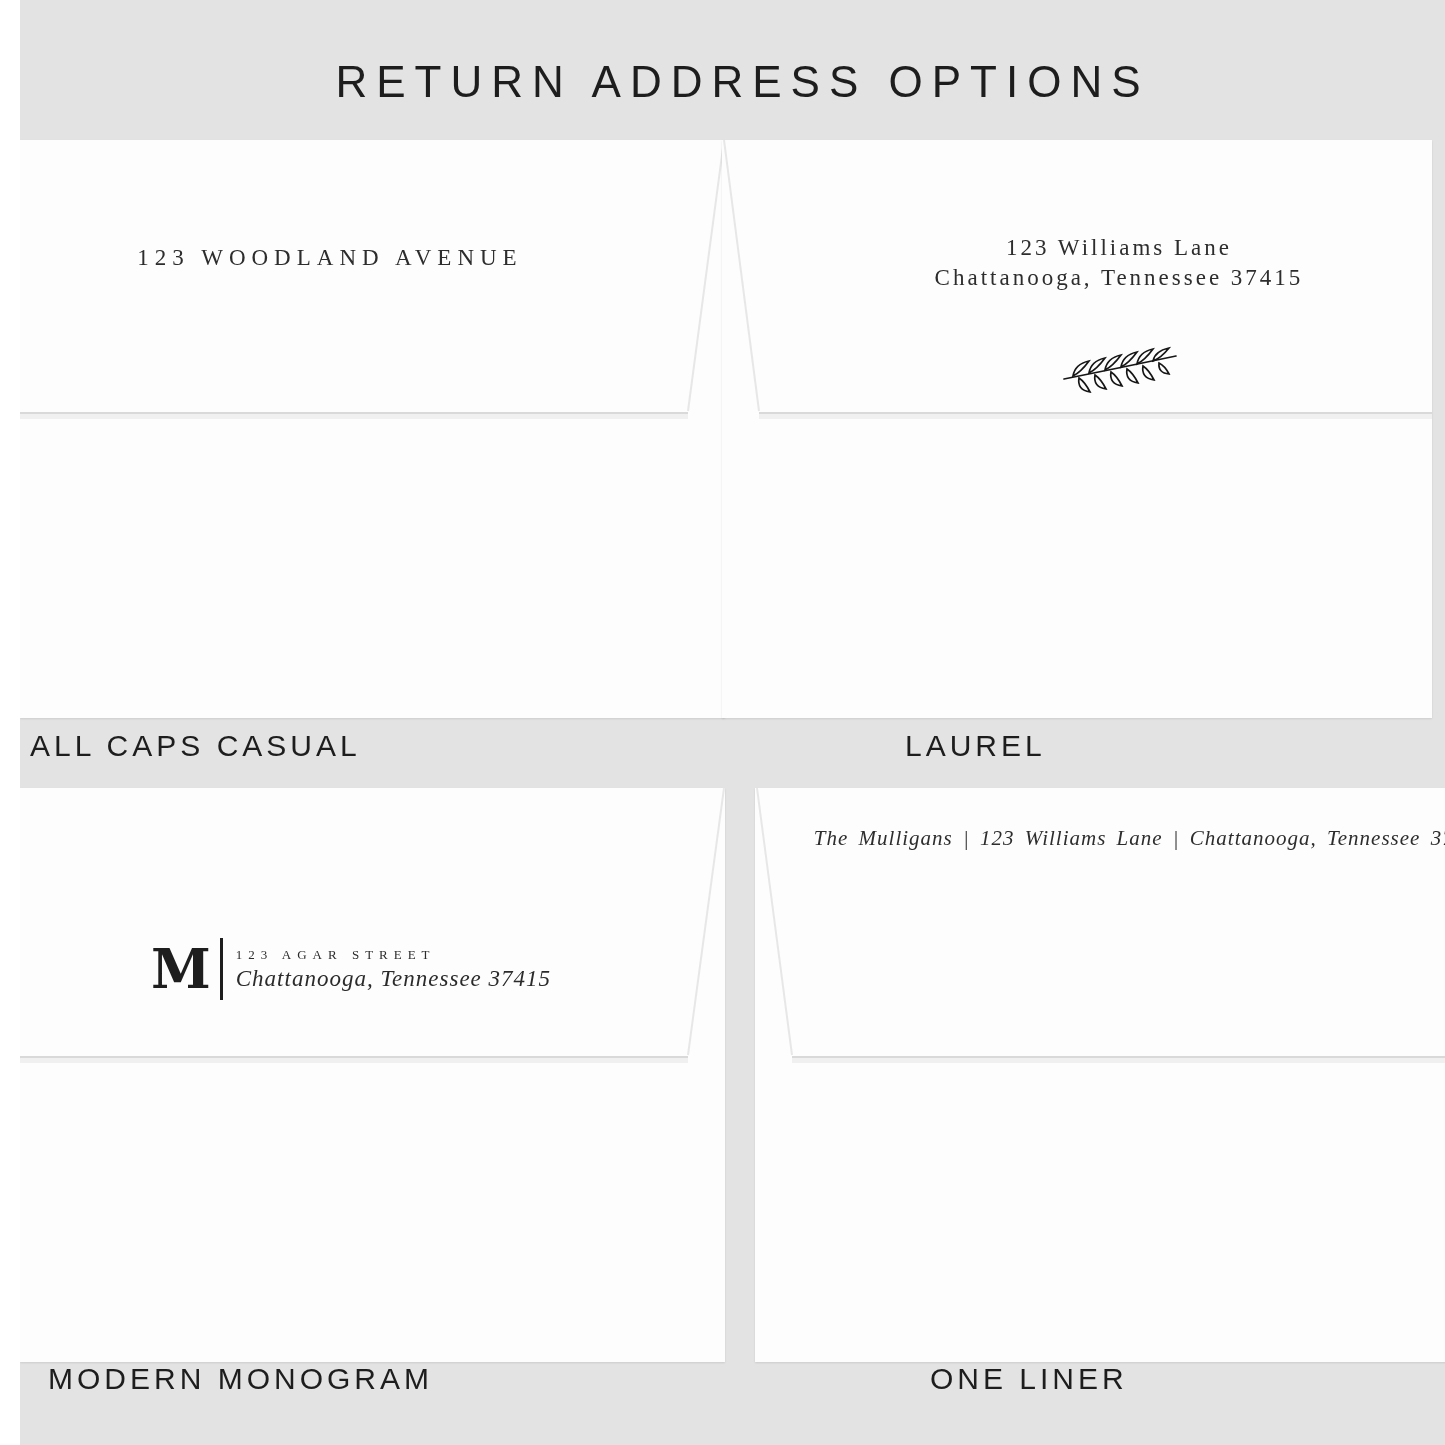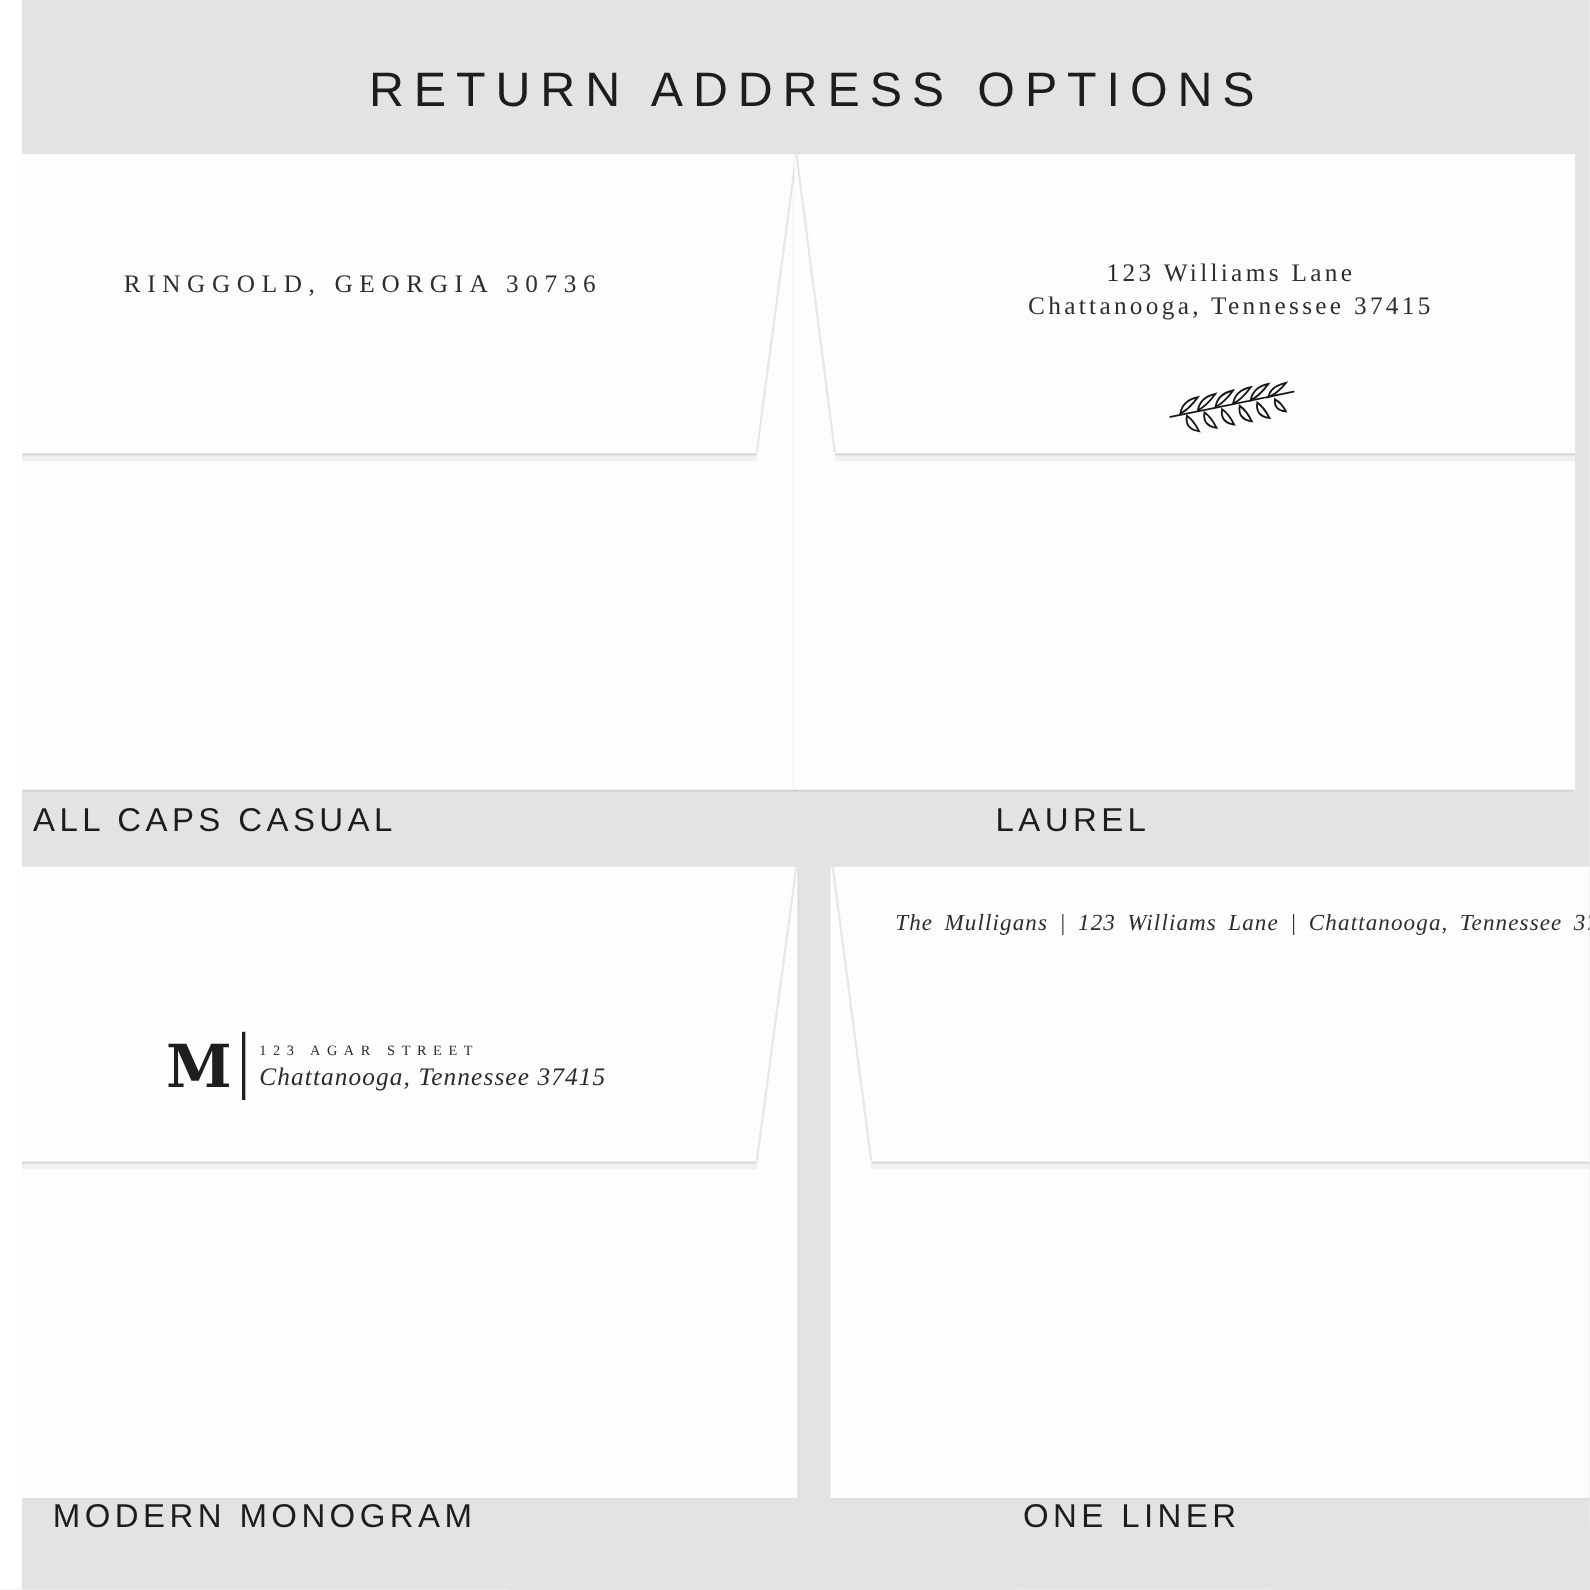--- a/index.html
+++ b/index.html
@@ -100,21 +100,21 @@
 
   <div class="page-title">RETURN ADDRESS OPTIONS</div>
 
   <div class="panel panel-tl">
     <svg class="fold-svg" width="705" height="578" viewBox="0 0 705 578">
       <line x1="0" y1="276" x2="668" y2="276" stroke="rgba(0,0,0,0.05)" stroke-width="6"></line>
       <line x1="0" y1="273" x2="668" y2="273" stroke="#d9d9d9" stroke-width="2"></line>
       <line x1="704" y1="0" x2="668" y2="271" stroke="#e7e7e7" stroke-width="2"></line>
     </svg>
     <div class="addr-allcaps">
-      <div>RINGGOLD, GEORGIA 30736</div>
+      <div>123 WOODLAND AVENUE</div>
     </div>
   </div>
 
   <div class="panel panel-tr">
     <svg class="fold-svg" width="710" height="578" viewBox="0 0 710 578">
       <line x1="37" y1="276" x2="710" y2="276" stroke="rgba(0,0,0,0.05)" stroke-width="6"></line>
       <line x1="37" y1="273" x2="710" y2="273" stroke="#d9d9d9" stroke-width="2"></line>
       <line x1="2" y1="0" x2="37" y2="271" stroke="#e7e7e7" stroke-width="2"></line>
     </svg>
     <div class="addr-laurel">

